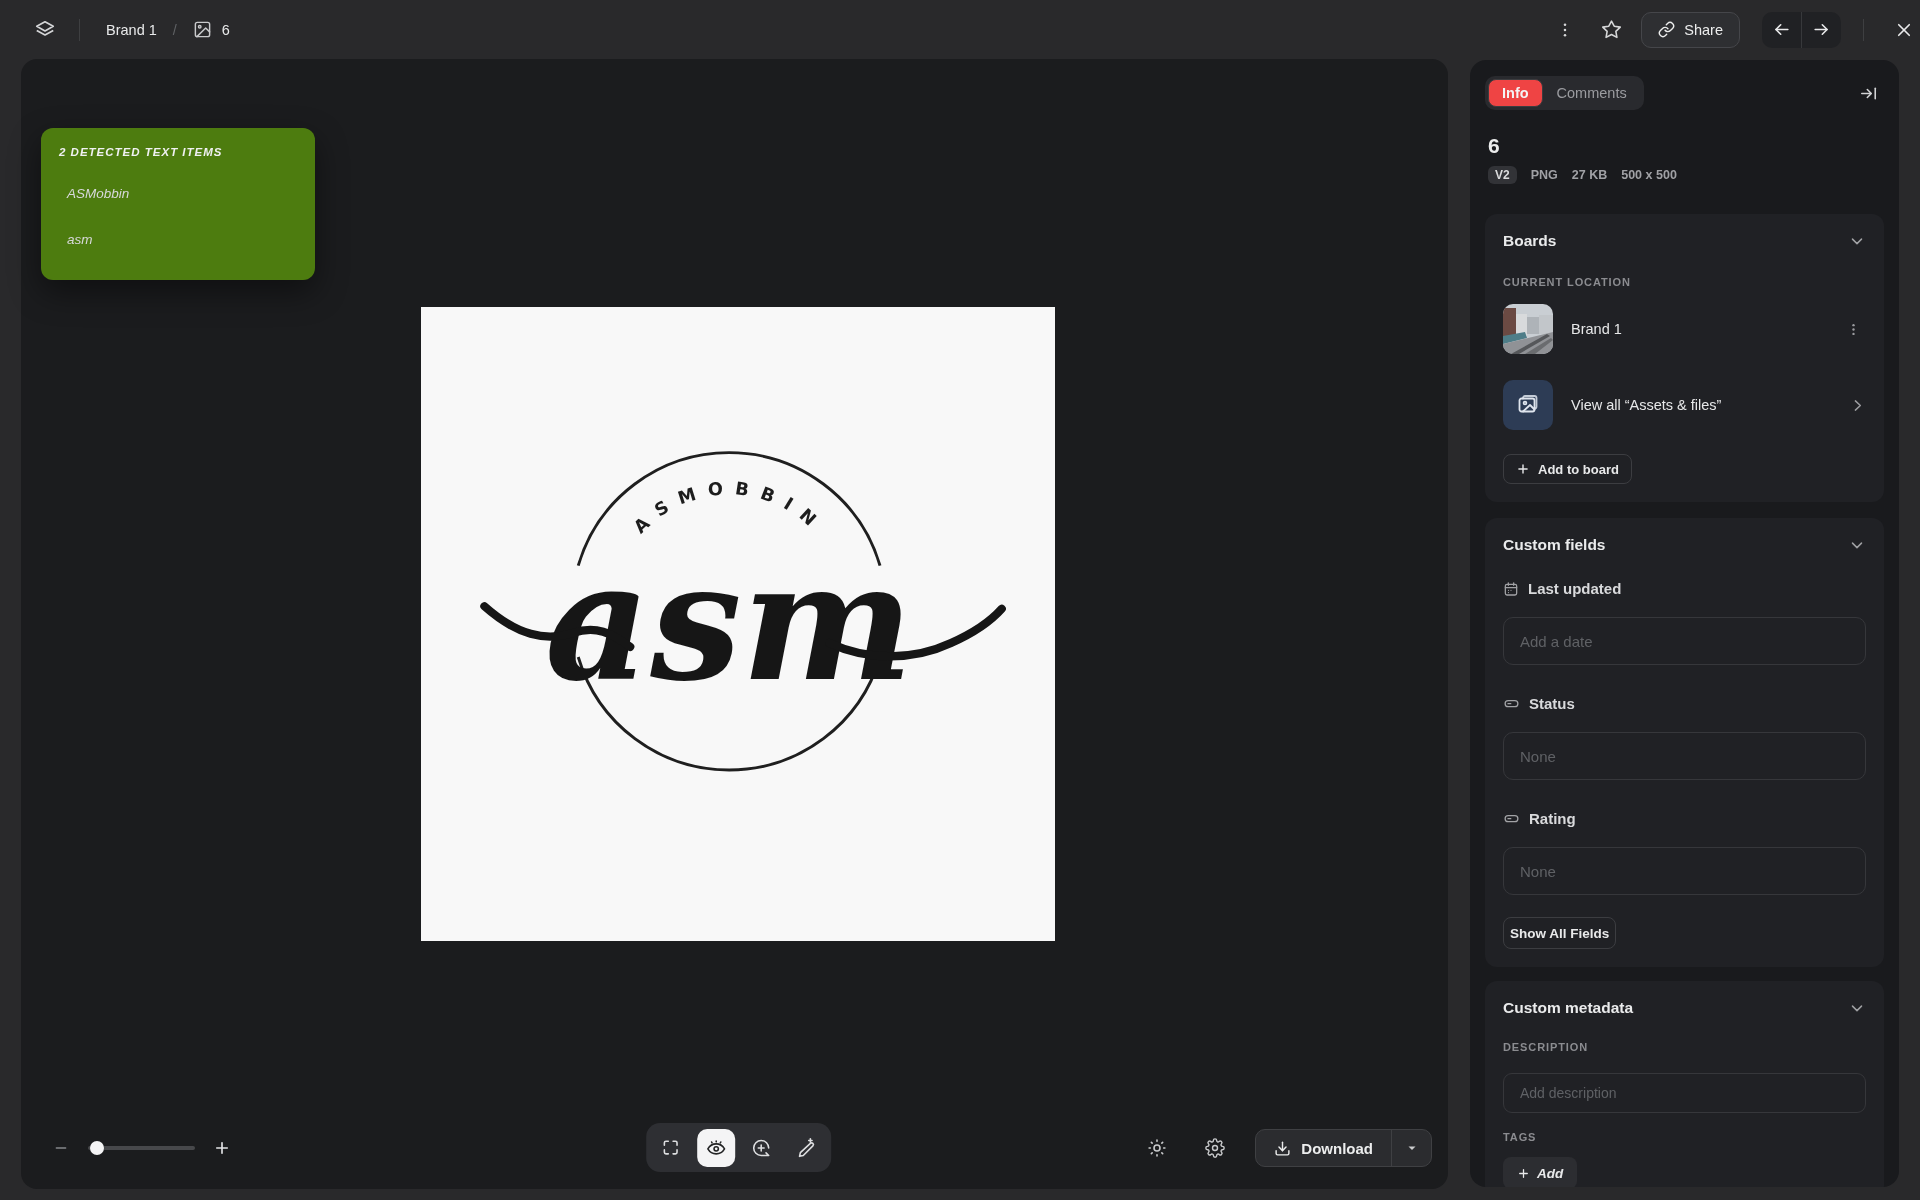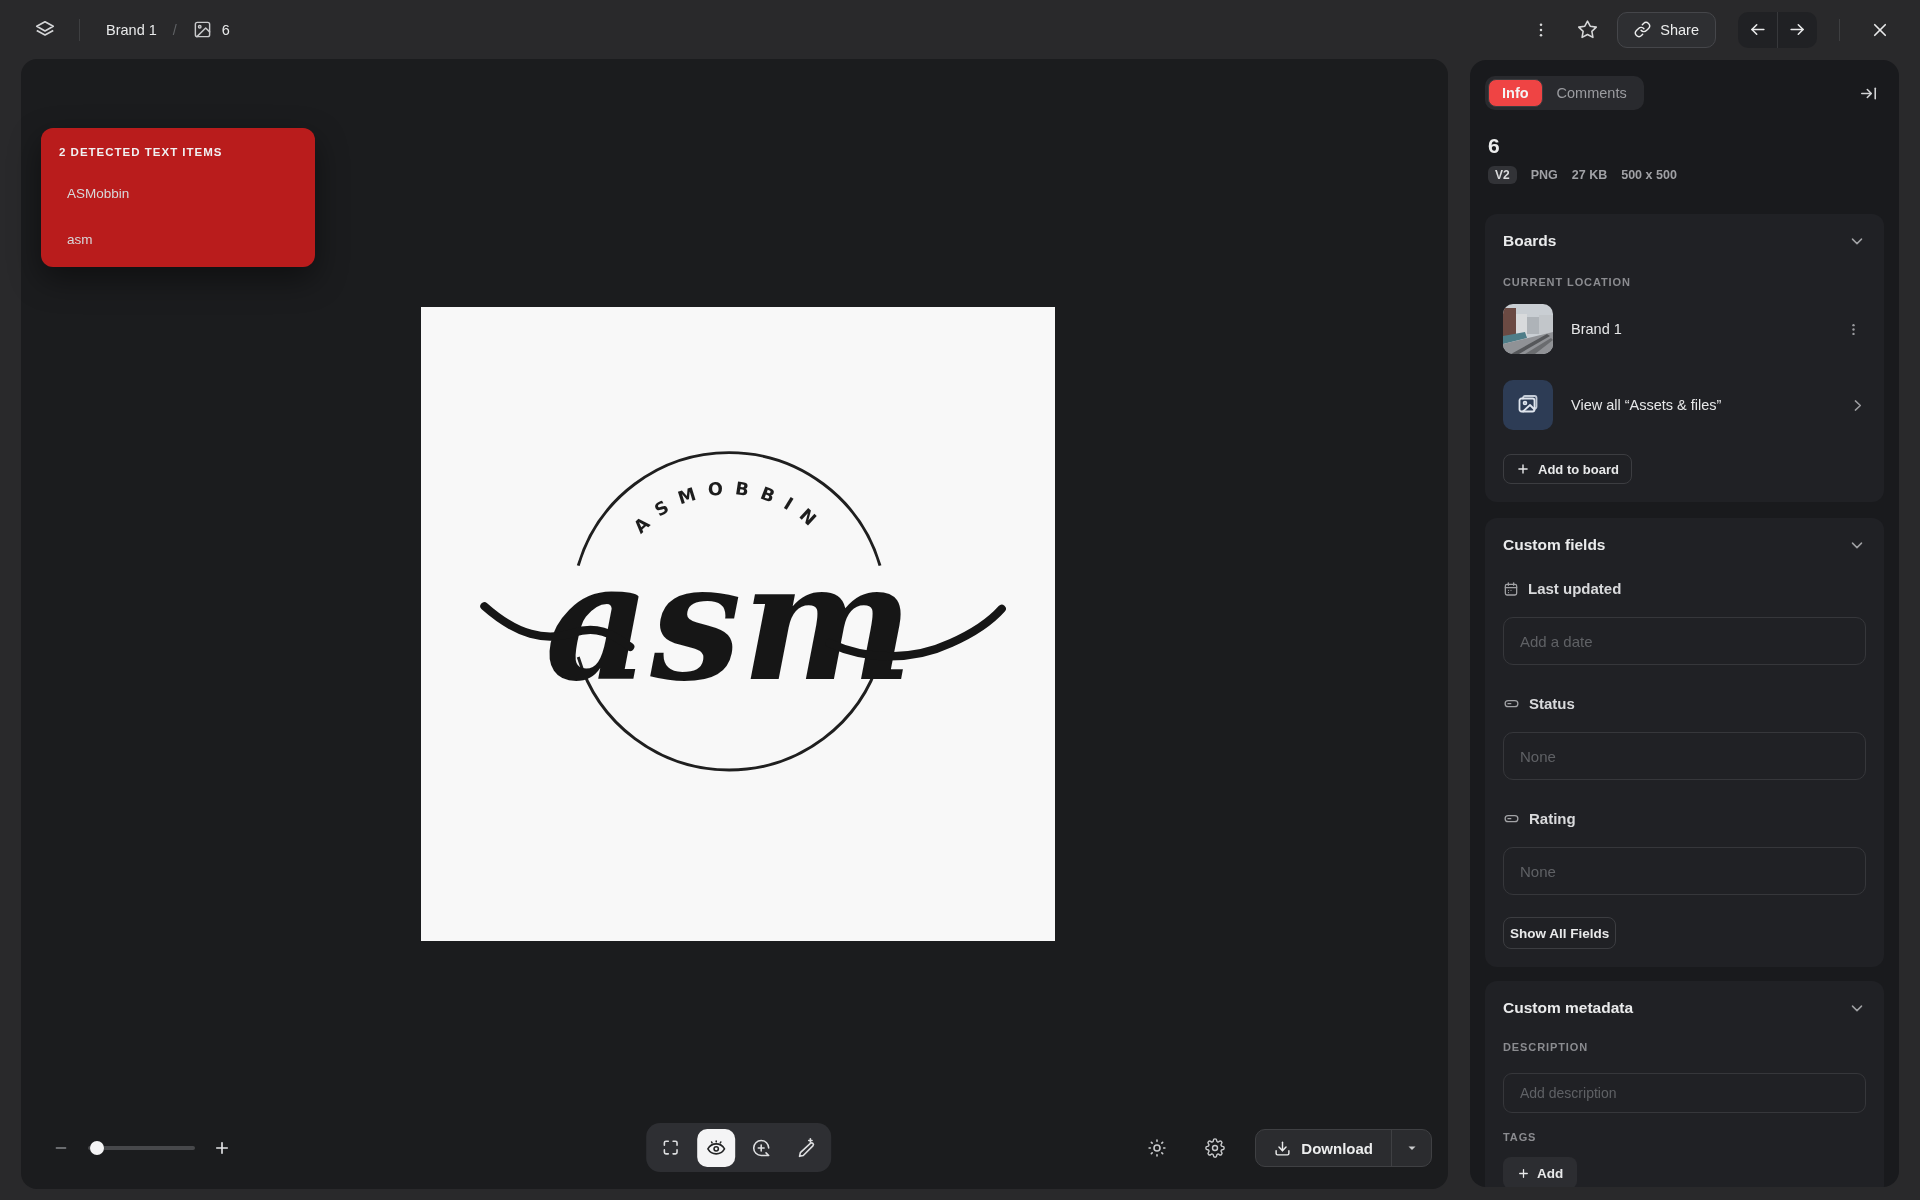--- a/index.html
+++ b/index.html
@@ -4,42 +4,42 @@
 <style>
   * { margin:0; padding:0; box-sizing:border-box; }
   html,body { width:1920px; height:1200px; overflow:hidden; }
   body { background:#29292b; font-family:"Liberation Sans", sans-serif; color:#e8e9ea; }
   svg { display:block; }
 
   
   .topbar { position:absolute; left:0; top:0; width:1920px; height:59px;
             display:flex; align-items:center; justify-content:space-between; }
   .tb-left { display:flex; align-items:center; padding-left:29px; }
-  .tb-right { display:flex; align-items:center; padding-right:24px; }
+  .tb-right { display:flex; align-items:center; }
   .icon-btn { display:flex; align-items:center; justify-content:center;
               width:32px; height:32px; border-radius:8px; cursor:pointer; background:transparent; border:none; }
   .vdiv { width:1px; height:22px; background:#3e3f41; }
   .crumb { display:flex; align-items:center; gap:16px; font-size:14.5px; }
   .crumb .sep { color:#5f6164; }
   .crumb .name { color:#e8e9ea; font-weight:500; }
   .crumb .asset { color:#e8e9ea; display:flex; align-items:center; gap:10px; }
   .share-btn { display:flex; align-items:center; gap:9px; height:36px; padding:0 16px;
                border:1px solid #45464a; background:#2e2f32; border-radius:10px;
                color:#eceded; font-size:14.5px; font-weight:500; cursor:pointer; }
   .nav-group { display:flex; height:36px; border-radius:10px; background:#202124; overflow:hidden; }
   .nav-group .icon-btn { width:39px; height:36px; border-radius:0; }
   .nav-group .nav-sep { width:1px; height:36px; background:#37383b; }
 
   
   .canvas { position:absolute; left:21px; top:59px; width:1427px; height:1130px;
             background:#1b1c1e; border-radius:16px; }
   .search-btn { position:absolute; left:40px; top:83px; }
   .detected { position:absolute; left:20px; top:69px; width:274px;
-              background:#b91c1c; border-radius:12px; padding-bottom:5px;
-              box-shadow:0 12px 32px rgba(0,0,0,.45); }
+              background:#4d7c0f; border-radius:12px; padding-bottom:18px;
+              box-shadow:0 12px 32px rgba(0,0,0,.45);font-style:italic; }
   .detected-title { padding:18px 18px 0 18px; font-size:11.5px; font-weight:bold;
                     letter-spacing:1px; color:#f0f1f2; }
   .detected-list { margin-top:12px; }
   .detected-item { height:46px; display:flex; align-items:center; padding-left:26px;
                    font-size:13.5px; color:#d7d8da; cursor:pointer; }
 
   .preview { position:absolute; left:400px; top:248px; width:634px; height:634px; background:#f8f8f8; }
 
   .zoomctl { position:absolute; left:28px; top:1074px; height:30px; display:flex; align-items:center; }
   .zoom-track { position:relative; width:107px; height:4px; background:#47484b; border-radius:2px;
@@ -98,21 +98,21 @@
   .field-input { margin-top:20px; width:100%; height:48px; border:1px solid #36373b; background:transparent;
                  border-radius:10px; padding:0 16px; font-size:15px; color:#e8e9ea;
                  font-family:"Liberation Sans", sans-serif; outline:none; }
   .field-input::placeholder { color:#5f6165; }
   .field-input.small { height:40px; border-radius:9px; font-size:14px; }
   .showall-btn { margin-top:22px; height:32px; padding:0 6px; border:1px solid #3c3d41;
                  border-radius:8px; background:transparent; font-size:13.5px; font-weight:600;
                  color:#e8e9ea; cursor:pointer; }
   .addtag-btn { margin-top:14px; display:inline-flex; align-items:center; gap:7px; height:32px;
                 padding:0 14px; background:#2c2d31; border:none; border-radius:8px;
-                font-size:13.5px; font-weight:600; color:#e8e9ea; cursor:pointer; }
+                font-size:13.5px; font-weight:600; color:#e8e9ea; cursor:pointer;font-style:italic; }
   .mt24 { margin-top:24px; } .mt26 { margin-top:26px; } .mt16 { margin-top:16px; } .mt30 { margin-top:30px; } .mt18 { margin-top:18px; }
 </style>
 </head>
 <body>
 
 <header class="topbar">
   <div class="tb-left">
     <button class="icon-btn">
       <span>
         <svg width="22" height="22" viewBox="0 0 24 24" fill="none" stroke="#d4d5d7" stroke-width="1.8" stroke-linejoin="round">

